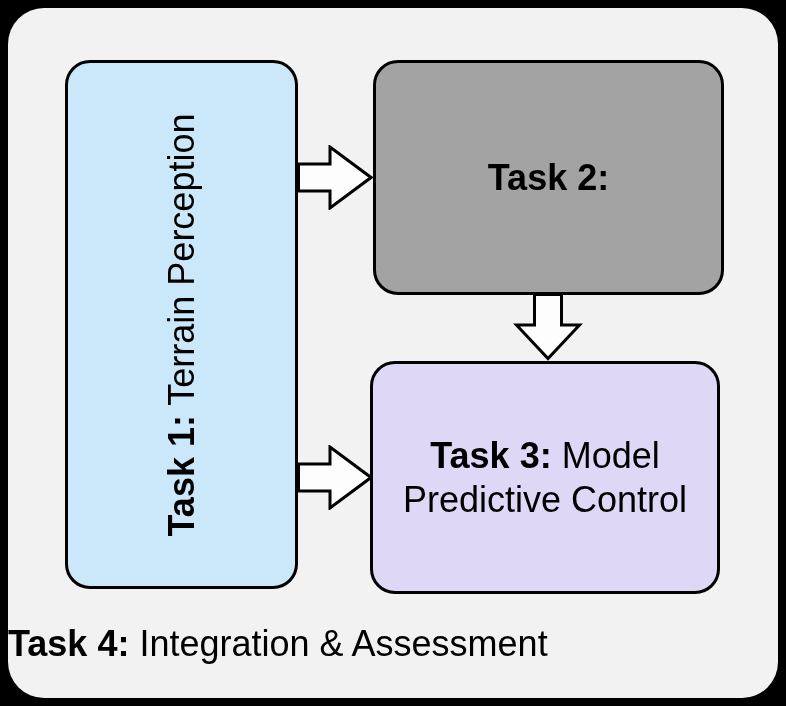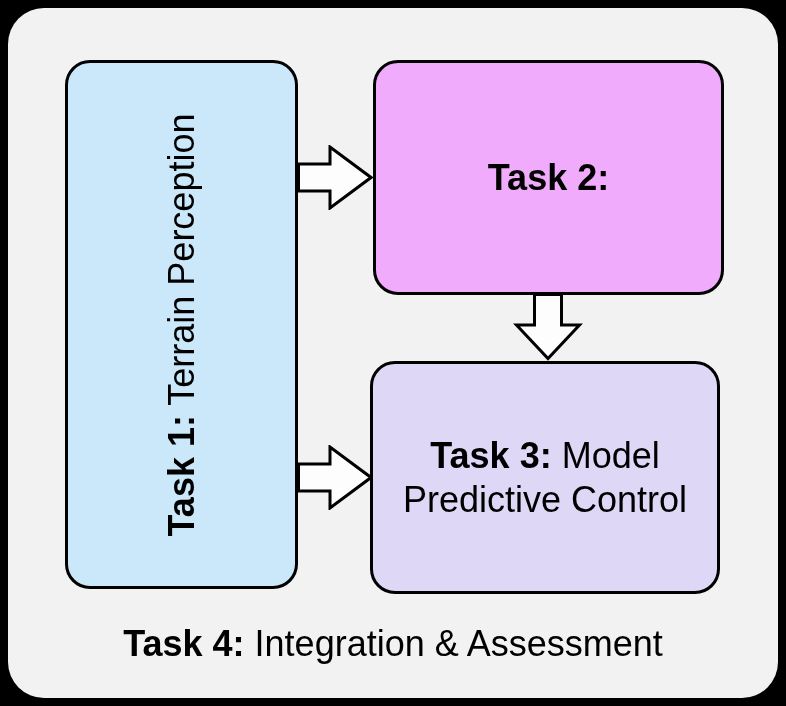--- a/index.html
+++ b/index.html
@@ -46,21 +46,20 @@
     transform: translateY(-50%);
     text-align: center;
   }
   .task2 .center-label b { display: block; }
   .task3 .center-label { padding: 0 22px; }
 
   .caption {
     position: absolute;
     left: 8px; right: 8px;
     top: 622px;
-    text-align: center;
     font-size: 36px;
     line-height: 44px;
     color: #000;
   }
 
   .arrow { position: absolute; display: block; }
   .arrow-1 { left: 297px; top: 145px; width: 76px; height: 65px; }
   .arrow-2 { left: 513px; top: 293px; width: 70px; height: 68px; }
   .arrow-3 { left: 297px; top: 445px; width: 76px; height: 65px; }
   .arrow polygon {
@@ -73,21 +72,21 @@
 </head>
 <body>
 
 <div class="canvas">
   <div class="panel"></div>
 
   <div class="box task1" style="background-color: rgb(203, 231, 250);">
     <div class="label rot-label"><b>Task 1:</b> <span>Terrain Perception</span></div>
   </div>
 
-  <div class="box task2" style="background-color: #f0abfc;">
+  <div class="box task2" style="background-color: #a3a3a3;">
     <div class="label center-label"><b>Task 2:</b></div>
   </div>
 
   <div class="box task3" style="background-color: rgb(222, 215, 246);">
     <div class="label center-label"><b>Task 3:</b> <span>Model Predictive Control</span></div>
   </div>
 
   <svg class="arrow arrow-1" viewBox="0 0 76 65" aria-hidden="true">
     <polygon points="1.5,19 33,19 33,2 74,32.5 33,63 33,46 1.5,46"></polygon>
   </svg>

